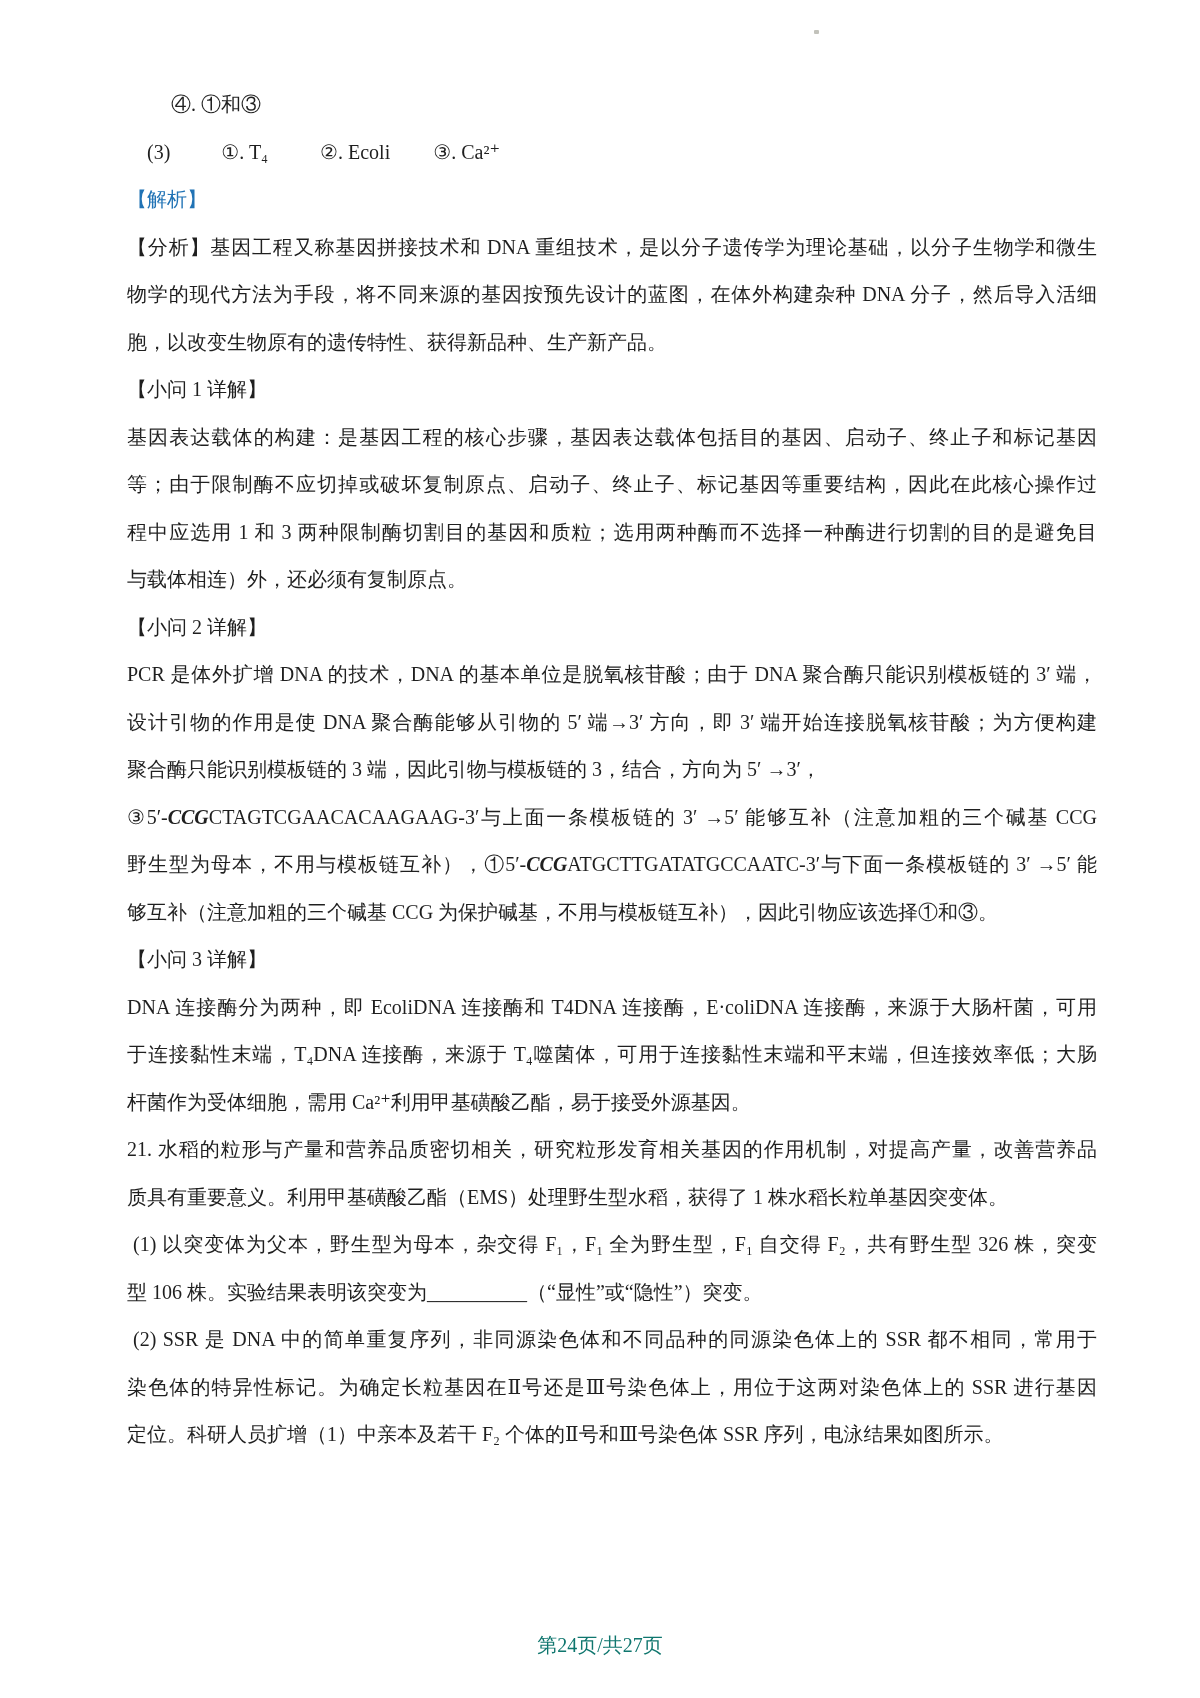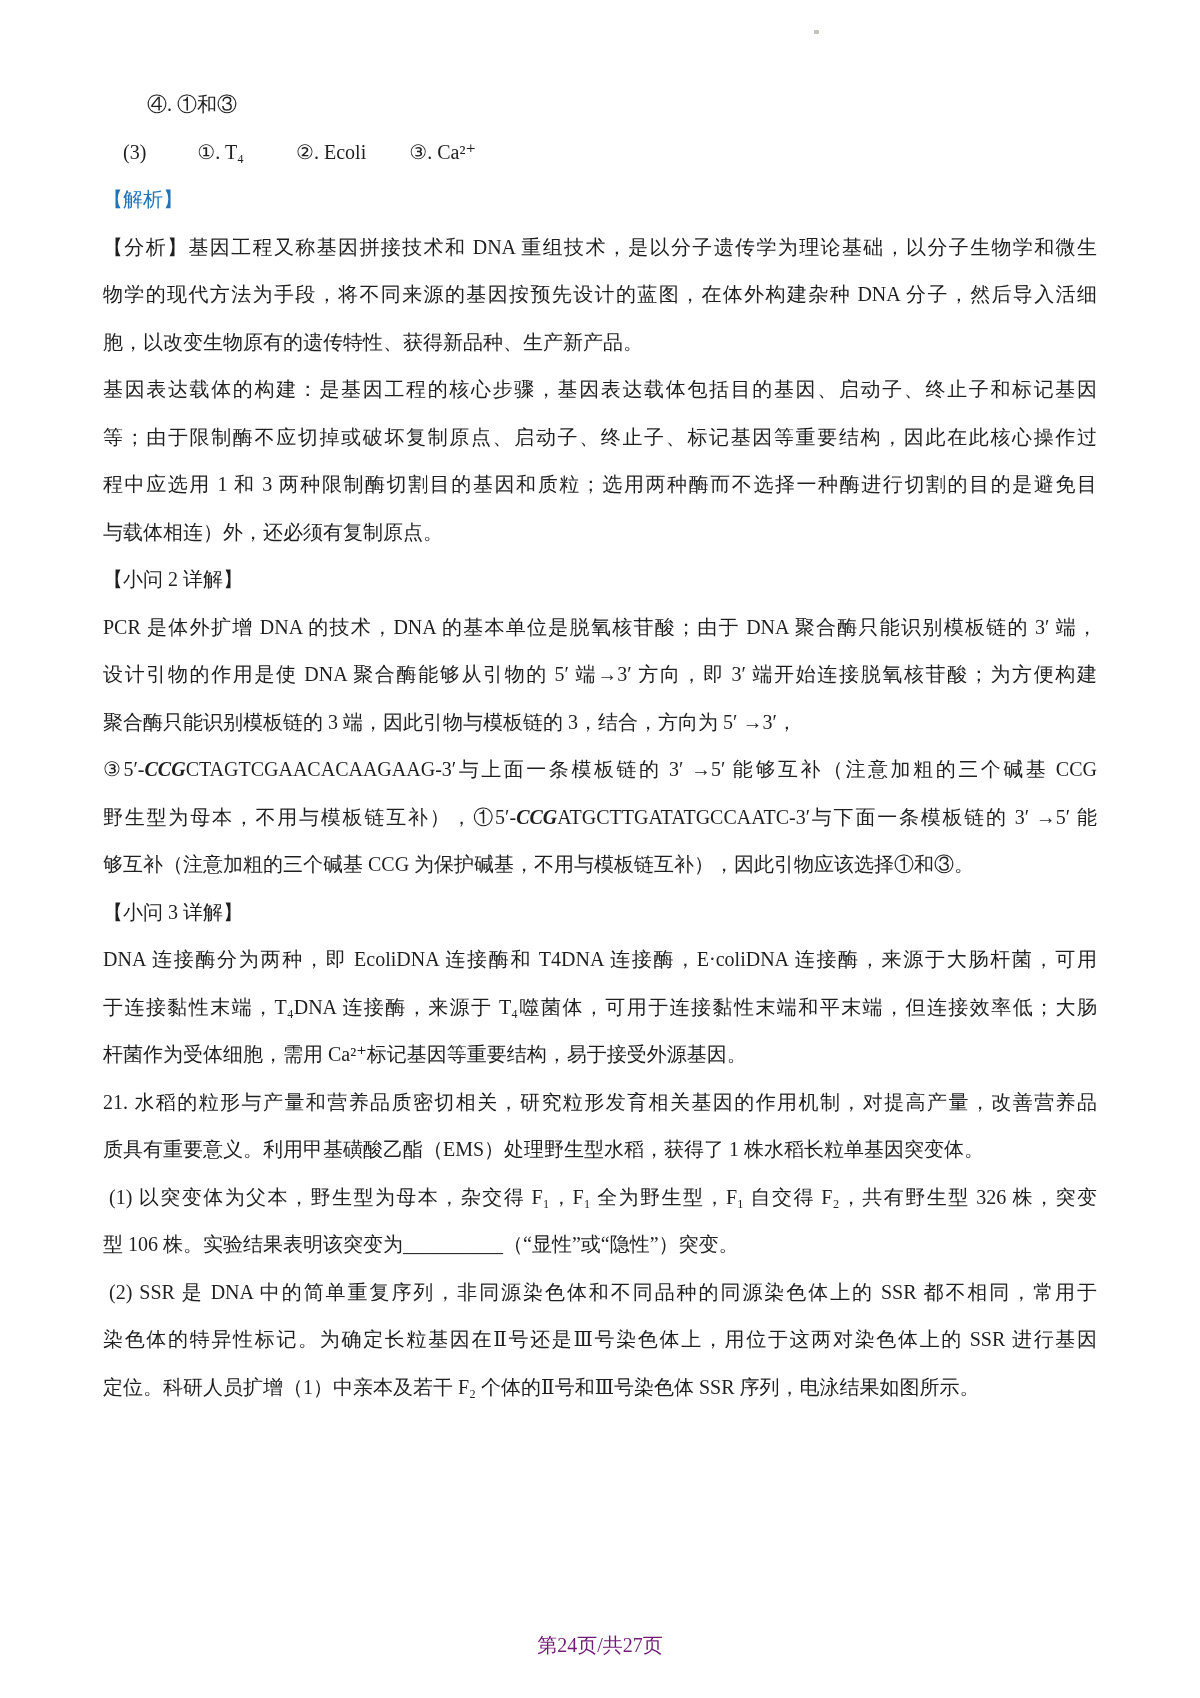--- a/index.html
+++ b/index.html
@@ -13,34 +13,35 @@
   }
   .content{
     position:absolute;left:103px;top:81px;width:994px;
   }
   .line{
     font-size:20px;
     height:47.5px;
     line-height:47.5px;
     white-space:normal;
     overflow:hidden;
+    margin-left:24px;
   }
   .j{ text-align:justify; text-align-last:justify; }
   .indent1{ padding-left:44px; box-sizing:border-box; }
   .indent2{ padding-left:20px; box-sizing:border-box; }
   .indent3{ padding-left:6px; box-sizing:border-box; }
   .blue{ color:var(--analysis-blue,#2173b5); }
   .b{ font-weight:bold;font-style:italic; }
   .ans-item{ display:inline-block; }
   .gap1{ margin-left:46px; }
   .gap2{ margin-left:47px; }
   .gap3{ margin-left:38px; }
   .footer{
     position:absolute;left:0;top:1632px;width:1200px;
-    text-align:center;font-size:20px;color:#701a75;
+    text-align:center;font-size:20px;color:#0f766e;
   }
   .speck{
     position:absolute;left:814px;top:30px;width:5px;height:4px;
     background:#9a9a8e;opacity:.6;border-radius:1px;
   }
 </style>
 </head>
 <body>
 
 <div class="page">
@@ -55,41 +56,42 @@
       <span class="ans-item gap2">②. Ecoli</span>
       <span class="ans-item gap3">③. Ca²⁺</span>
     </div>
 
     <div class="line blue">【解析】</div>
 
     <div class="line j">【分析】基因工程又称基因拼接技术和 DNA 重组技术，是以分子遗传学为理论基础，以分子生物学和微生</div>
     <div class="line j">物学的现代方法为手段，将不同来源的基因按预先设计的蓝图，在体外构建杂种 DNA 分子，然后导入活细</div>
     <div class="line">胞，以改变生物原有的遗传特性、获得新品种、生产新产品。</div>
 
+    <div class="line">【小问 1 详解】</div>
     <div class="line j">基因表达载体的构建：是基因工程的核心步骤，基因表达载体包括目的基因、启动子、终止子和标记基因</div>
     <div class="line j">等；由于限制酶不应切掉或破坏复制原点、启动子、终止子、标记基因等重要结构，因此在此核心操作过</div>
     <div class="line j">程中应选用 1 和 3 两种限制酶切割目的基因和质粒；选用两种酶而不选择一种酶进行切割的目的是避免目</div>
     <div class="line">与载体相连）外，还必须有复制原点。</div>
 
     <div class="line">【小问 2 详解】</div>
     <div class="line j">PCR 是体外扩增 DNA 的技术，DNA 的基本单位是脱氧核苷酸；由于 DNA 聚合酶只能识别模板链的 3′ 端，</div>
     <div class="line j">设计引物的作用是使 DNA 聚合酶能够从引物的 5′ 端→3′ 方向，即 3′ 端开始连接脱氧核苷酸；为方便构建</div>
     <div class="line">聚合酶只能识别模板链的 3 端，因此引物与模板链的 3，结合，方向为 5′ →3′，</div>
     <div class="line j">
       <span>③5′-</span><span class="b">CCG</span><span>CTAGTCGAACACAAGAAG-3′与上面一条模板链的 3′ →5′ 能够互补（注意加粗的三个碱基 CCG</span>
     </div>
     <div class="line j">
       <span>野生型为母本，不用与模板链互补），①5′-</span><span class="b">CCG</span><span>ATGCTTGATATGCCAATC-3′与下面一条模板链的 3′ →5′ 能</span>
     </div>
     <div class="line">够互补（注意加粗的三个碱基 CCG 为保护碱基，不用与模板链互补），因此引物应该选择①和③。</div>
 
     <div class="line">【小问 3 详解】</div>
     <div class="line j">DNA 连接酶分为两种，即 EcoliDNA 连接酶和 T4DNA 连接酶，E·coliDNA 连接酶，来源于大肠杆菌，可用</div>
     <div class="line j">于连接黏性末端，T₄DNA 连接酶，来源于 T₄噬菌体，可用于连接黏性末端和平末端，但连接效率低；大肠</div>
-    <div class="line">杆菌作为受体细胞，需用 Ca²⁺标记基因等重要结构，易于接受外源基因。</div>
+    <div class="line">杆菌作为受体细胞，需用 Ca²⁺利用甲基磺酸乙酯，易于接受外源基因。</div>
 
     <div class="line j">21. 水稻的粒形与产量和营养品质密切相关，研究粒形发育相关基因的作用机制，对提高产量，改善营养品</div>
     <div class="line">质具有重要意义。利用甲基磺酸乙酯（EMS）处理野生型水稻，获得了 1 株水稻长粒单基因突变体。</div>
     <div class="line j indent3">(1) 以突变体为父本，野生型为母本，杂交得 F₁，F₁ 全为野生型，F₁ 自交得 F₂，共有野生型 326 株，突变</div>
     <div class="line">型 106 株。实验结果表明该突变为__________（“显性”或“隐性”）突变。</div>
     <div class="line j indent3">(2) SSR 是 DNA 中的简单重复序列，非同源染色体和不同品种的同源染色体上的 SSR 都不相同，常用于</div>
     <div class="line j">染色体的特异性标记。为确定长粒基因在Ⅱ号还是Ⅲ号染色体上，用位于这两对染色体上的 SSR 进行基因</div>
     <div class="line">定位。科研人员扩增（1）中亲本及若干 F₂ 个体的Ⅱ号和Ⅲ号染色体 SSR 序列，电泳结果如图所示。</div>
 
   </div>

